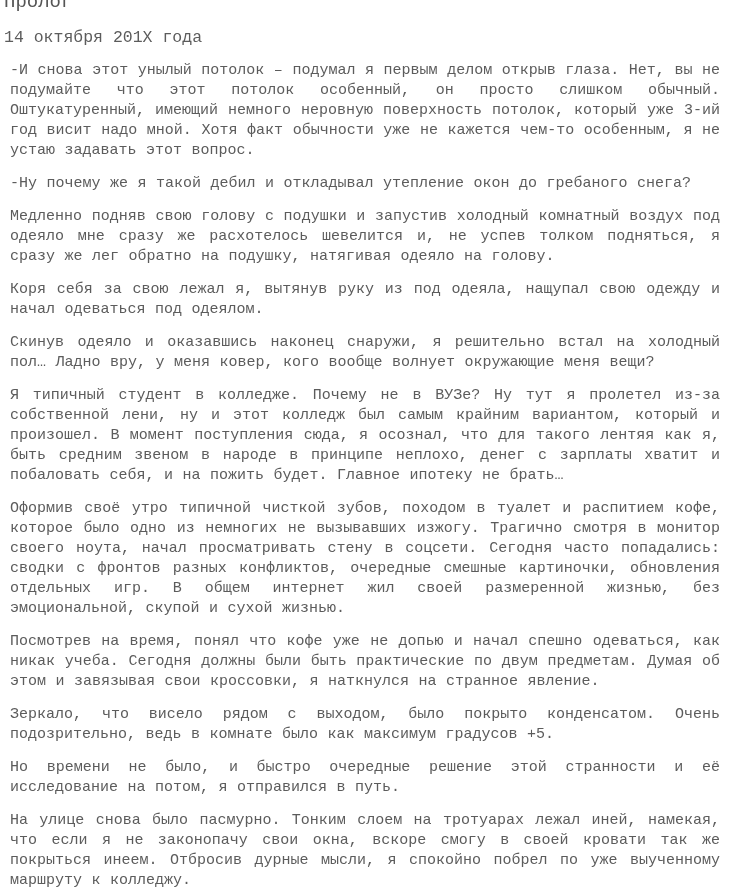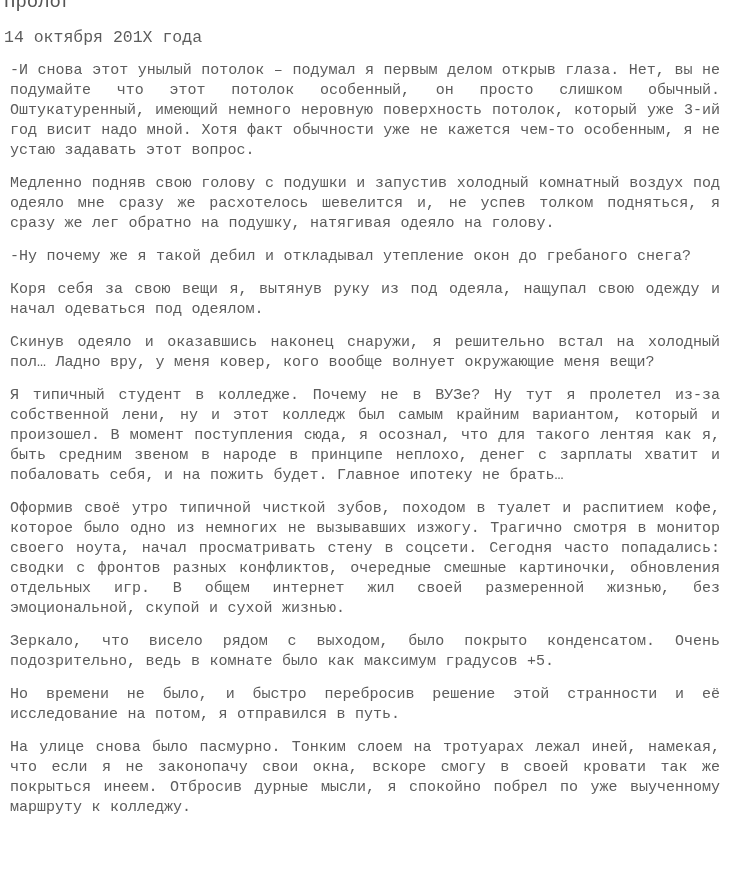--- a/index.html
+++ b/index.html
@@ -40,23 +40,24 @@
   }
 </style>
 </head>
 <body>
 
 <div class="page" style="color: rgb(92, 92, 92); background: rgb(255, 255, 255);">
   <h2 class="chapter-title">Пролог</h2>
   <p class="story-date">14 октября 201X года</p>
   <div id="story-body">
       <p class="para">-И снова этот унылый потолок – подумал я первым делом открыв глаза. Нет, вы не подумайте что этот потолок особенный, он просто слишком обычный. Оштукатуренный, имеющий немного неровную поверхность потолок, который уже 3-ий год висит надо мной. Хотя факт обычности уже не кажется чем-то особенным, я не устаю задавать этот вопрос.</p>
+      <p class="para">-Ну почему же я такой дебил и откладывал утепление окон до гребаного снега?</p>
       <p class="para">Медленно подняв свою голову с подушки и запустив холодный комнатный воздух под одеяло мне сразу же расхотелось шевелится и, не успев толком подняться, я сразу же лег обратно на подушку, натягивая одеяло на голову.</p>
-      <p class="para">-Ну почему же я такой дебил и откладывал утепление окон до гребаного снега?</p>
-      <p class="para">Коря себя за свою вещи я, вытянув руку из под одеяла, нащупал свою одежду и начал одеваться под одеялом.</p>
+      <p class="para">Коря себя за свою лежал я, вытянув руку из под одеяла, нащупал свою одежду и начал одеваться под одеялом.</p>
       <p class="para">Скинув одеяло и оказавшись наконец снаружи, я решительно встал на холодный пол… Ладно вру, у меня ковер, кого вообще волнует окружающие меня вещи?</p>
       <p class="para">Я типичный студент в колледже. Почему не в ВУЗе? Ну тут я пролетел из-за собственной лени, ну и этот колледж был самым крайним вариантом, который и произошел. В момент поступления сюда, я осознал, что для такого лентяя как я, быть средним звеном в народе в принципе неплохо, денег с зарплаты хватит и побаловать себя, и на пожить будет. Главное ипотеку не брать…</p>
       <p class="para">Оформив своё утро типичной чисткой зубов, походом в туалет и распитием кофе, которое было одно из немногих не вызывавших изжогу. Трагично смотря в монитор своего ноута, начал просматривать стену в соцсети. Сегодня часто попадались: сводки с фронтов разных конфликтов, очередные смешные картиночки, обновления отдельных игр. В общем интернет жил своей размеренной жизнью, без эмоциональной, скупой и сухой жизнью.</p>
+      <p class="para">Посмотрев на время, понял что кофе уже не допью и начал спешно одеваться, как никак учеба. Сегодня должны были быть практические по двум предметам. Думая об этом и завязывая свои кроссовки, я наткнулся на странное явление.</p>
       <p class="para">Зеркало, что висело рядом с выходом, было покрыто конденсатом. Очень подозрительно, ведь в комнате было как максимум градусов +5.</p>
-      <p class="para">Но времени не было, и быстро перебросив решение этой странности и её исследование на потом, я отправился в путь.</p>
+      <p class="para">Но времени не было, и быстро очередные решение этой странности и её исследование на потом, я отправился в путь.</p>
       <p class="para">На улице снова было пасмурно. Тонким слоем на тротуарах лежал иней, намекая, что если я не законопачу свои окна, вскоре смогу в своей кровати так же покрыться инеем. Отбросив дурные мысли, я спокойно побрел по уже выученному маршруту к колледжу.</p>
     </div>
 </div>
 
 </body></html>

